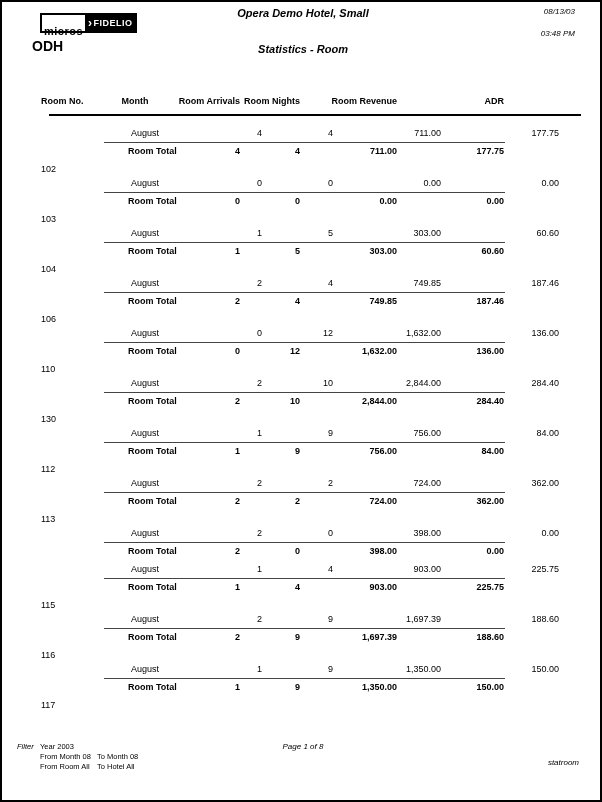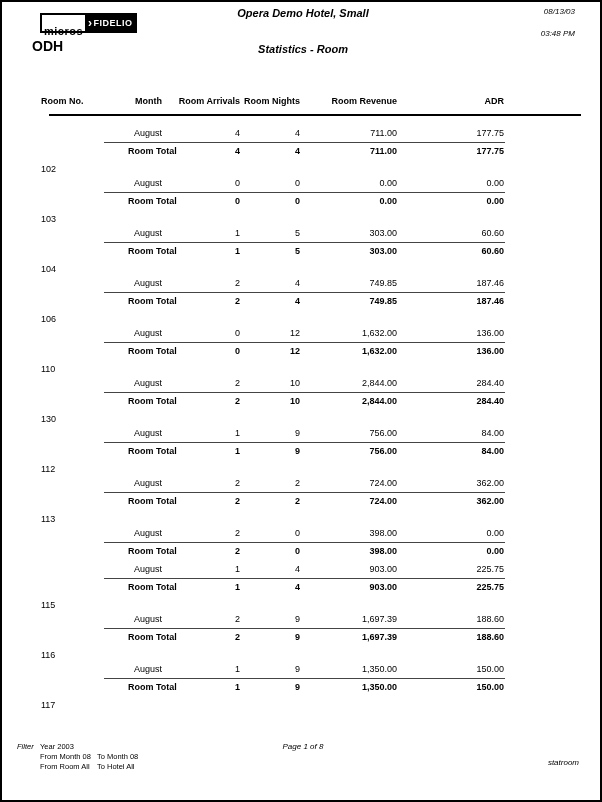--- a/index.html
+++ b/index.html
@@ -36,27 +36,27 @@
 
   
   .grid6 {
     display:grid;
     grid-template-columns:67px 58px 78px 60px 97px 107px;
     width:467px;
   }
   .thead { position:absolute; left:35px; top:94px; font-weight:bold; font-size:9px; }
   .thead .c { white-space:nowrap; }
   .c1 { text-align:left; padding-left:4px; }
-  .c2 { text-align:right; padding-left:4px; }
+  .c2 { text-align:center; padding-left:4px; }
   .c3, .c4, .c5, .c6 { text-align:right; }
   .header-rule { position:absolute; left:47px; top:112px; width:532px; height:0; border-top:2px solid #000; }
 
   .rooms { position:absolute; left:35px; top:124px; font-size:9px; }
   .room-num-row { height:14px; line-height:14px; }
-  .data-row { height:14px; line-height:14px; }
+  .data-row { height:14px; line-height:14px;gap:11px; }
   .row-sep { margin-left:67px; width:401px; height:0; border-top:1px solid #444; margin-top:2px; margin-bottom:1px; }
   .total-row { font-weight:bold; height:14px; line-height:14px; }
   .room-block { margin-bottom:4px; }
   .month-cell { padding-left:2px; white-space:nowrap; }
   .total-label-cell { padding-left:24px; white-space:nowrap; overflow:visible; }
 
   
   .footer { position:absolute; left:0; top:738px; width:602px; font-size:7.5px; }
   .filter-label { position:absolute; left:15px; top:2px; font-style:italic; }
   .filter-lines { position:absolute; left:38px; top:2px; line-height:10px; }

